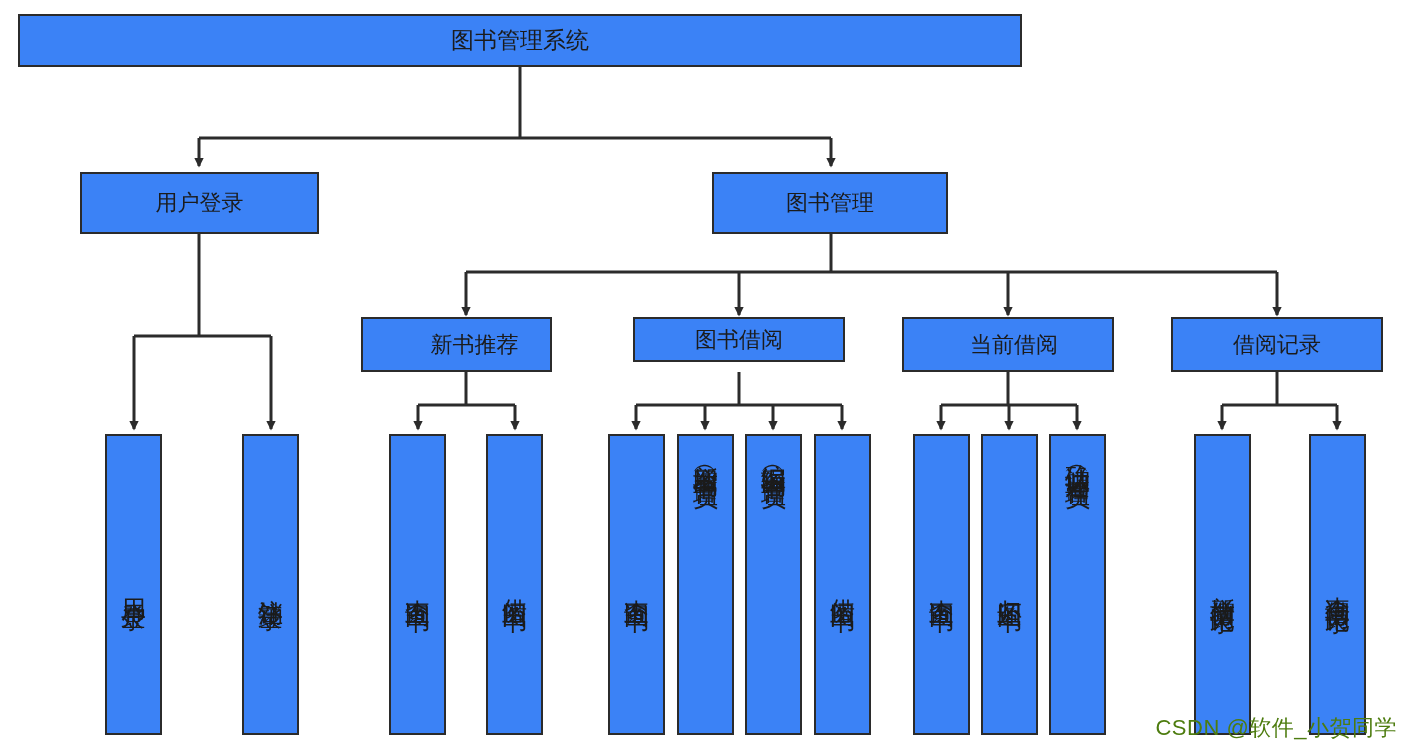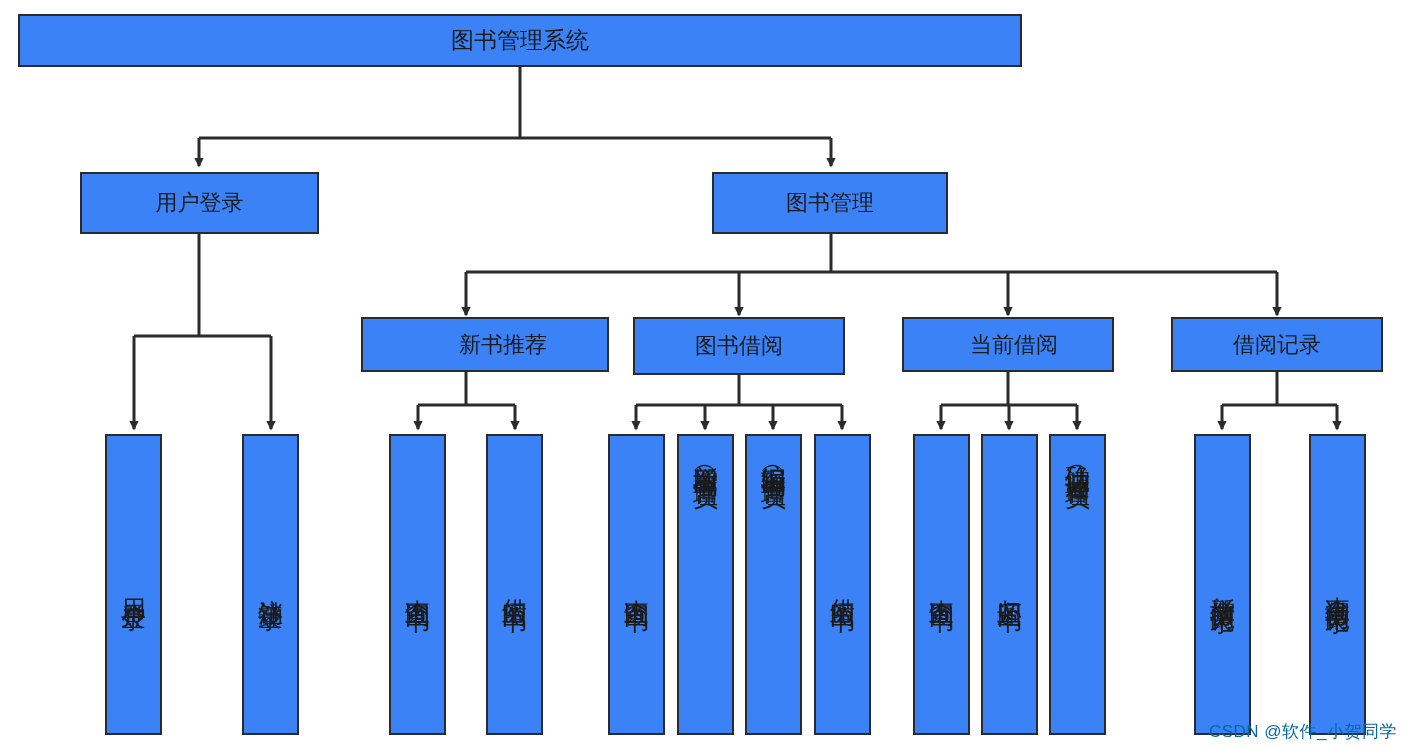--- a/index.html
+++ b/index.html
@@ -66,22 +66,22 @@
     line-height: 1;
   }
   .node.leaf.centered {
     align-items: center;
     padding-top: 0;
   }
   .watermark {
     position: absolute;
     right: 8px;
     bottom: 4px;
-    font-size: 17px;
-    color: #0369a1;
+    font-size: 22px;
+    color: #4d7c0f;
     letter-spacing: 0.5px;
     user-select: none;
     white-space: nowrap;
   }
 </style>
 </head>
 <body>
 
 <div id="diagram-root">
 
@@ -140,25 +140,25 @@
   </div>
 
   <div class="node branch" style="left:80px; top:172px; width:239px; height:62px;">
     <span class="label">用户登录</span>
   </div>
 
   <div class="node branch" style="left:712px; top:172px; width:236px; height:62px;">
     <span class="label">图书管理</span>
   </div>
 
-  <div class="node branch" style="left:361px; top:317px; width:248px; height:55px;padding-left:36px;">
+  <div class="node branch" style="left:361px; top:317px; width:191px; height:55px;padding-left:36px;">
     <span class="label">新书推荐</span>
   </div>
 
-  <div class="node branch" style="left:633px; top:317px; width:212px; height:58px;">
+  <div class="node branch" style="left:633px; top:317px; width:212px; height:45px;">
     <span class="label">图书借阅</span>
   </div>
 
   <div class="node branch" style="left:902px; top:317px; width:212px; height:55px;padding-left:12px;">
     <span class="label">当前借阅</span>
   </div>
 
   <div class="node branch" style="left:1171px; top:317px; width:212px; height:55px;">
     <span class="label">借阅记录</span>
   </div>

